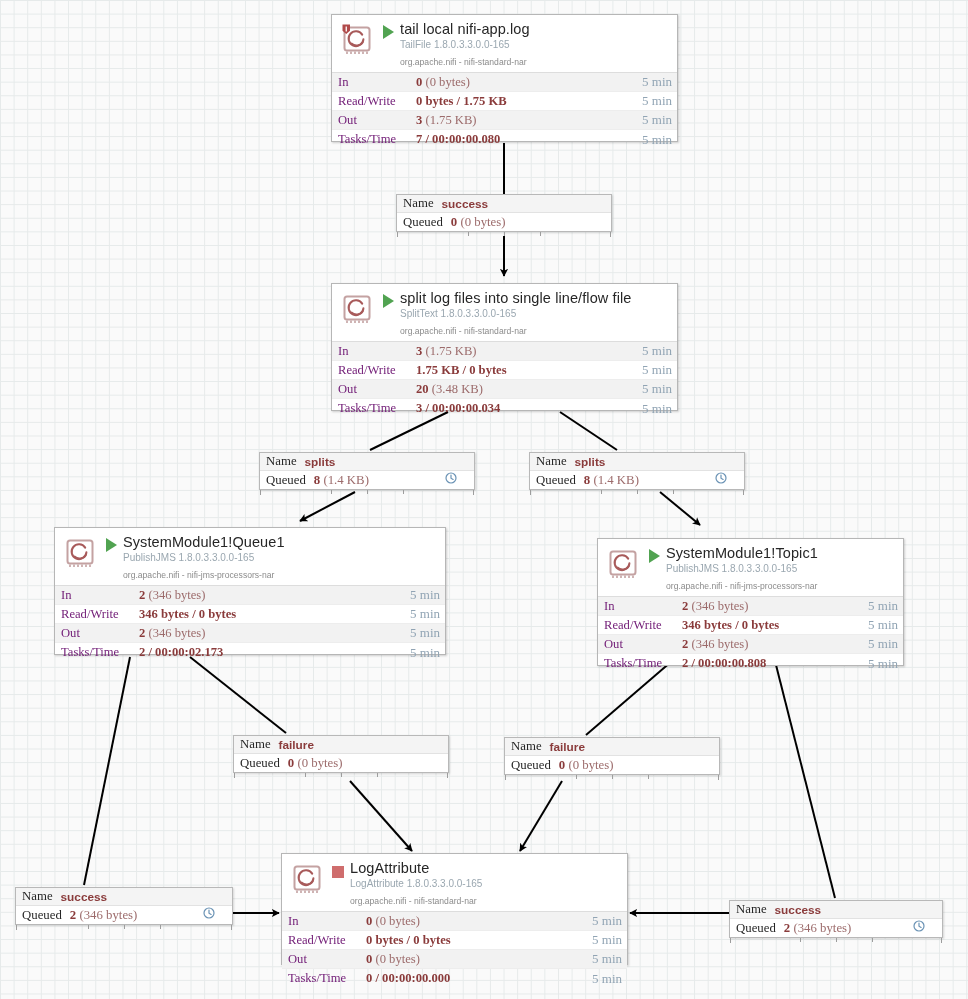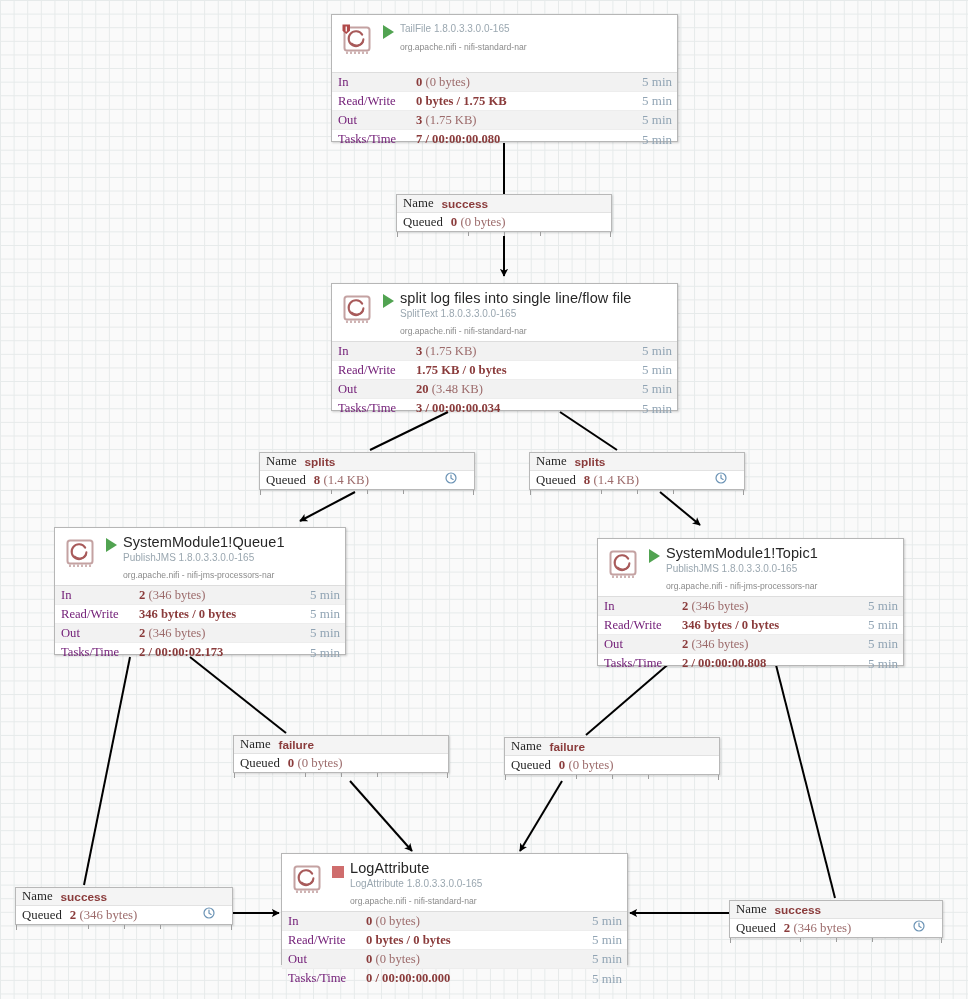--- a/index.html
+++ b/index.html
@@ -132,20 +132,21 @@
               <g>
                 <path d="M2.5,1.5 h7.5 v6.2 l-3.75,3.3 l-3.75,-3.3 z" fill="#b14a4a"></path>
                 <path d="M6.25,3.4 v5.2" stroke="#fff" stroke-width="1.3"></path>
               </g>
             </svg>
           </div>
           <div class="run-state">
             <div class="tri-play"></div>
           </div>
           <div class="proc-titles">
+            <div class="proc-name">tail local nifi-app.log</div>
             <div class="proc-type">TailFile 1.8.0.3.3.0.0-165</div>
             <div class="proc-bundle">org.apache.nifi - nifi-standard-nar</div>
           </div>
         </div>
         <div class="proc-stats">
           <div class="stat-row alt">
             <span class="stat-label">In</span>
             <span class="stat-val"><span>0</span> <span class="soft">(0 bytes)</span></span>
             <span class="stat-time">5 min</span>
           </div>
@@ -201,21 +202,21 @@
             <span class="stat-val"><span>20</span> <span class="soft">(3.48 KB)</span></span>
             <span class="stat-time">5 min</span>
           </div>
           <div class="stat-row">
             <span class="stat-label">Tasks/Time</span>
             <span class="stat-val"><span>3 / 00:00:00.034</span></span>
             <span class="stat-time">5 min</span>
           </div>
         </div>
       </div>
-      <div class="processor" style="left: 54px; top: 527px; width: 292px; height: 128px;">
+      <div class="processor" style="left: 54px; top: 527px; width: 392px; height: 128px;">
         <div class="proc-head">
           <div class="proc-icon">
             <svg width="34" height="34" viewBox="0 0 34 34" xmlns="http://www.w3.org/2000/svg">
               <rect x="4.5" y="4.5" width="25" height="23" rx="2.5" ry="2.5" fill="#fff" stroke="#c4a2a2" stroke-width="2"></rect>
               <path d="M7,28.5 v2.5 M11,28.5 v2.5 M15,28.5 v2.5 M19,28.5 v2.5 M23,28.5 v2.5 M27,28.5 v2.5" stroke="#c4a2a2" stroke-width="1.6"></path>
               <path d="M22.2,11.6 A7.4,7.4 0 1 0 23.4,16.3" fill="none" stroke="#a85a5a" stroke-width="2" stroke-linecap="round"></path>
               <path d="M11.5,20.6 A7.4,7.4 0 0 0 22.6,19.2" fill="none" stroke="#a85a5a" stroke-width="2" stroke-linecap="round"></path>
             </svg>
           </div>
           <div class="run-state">

